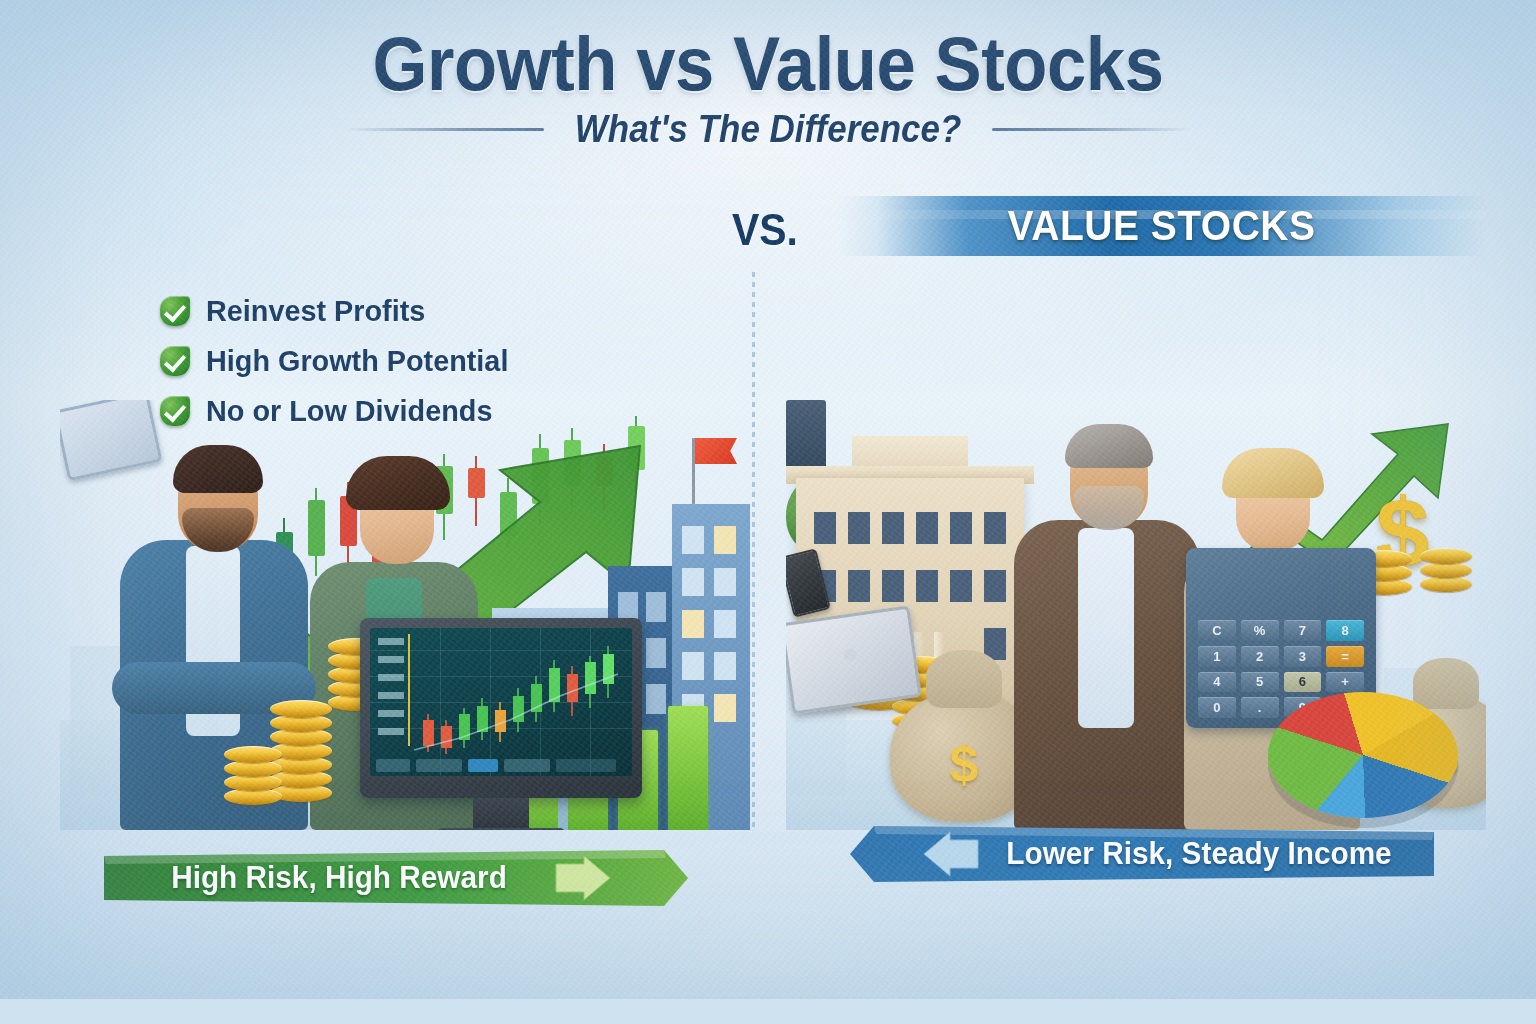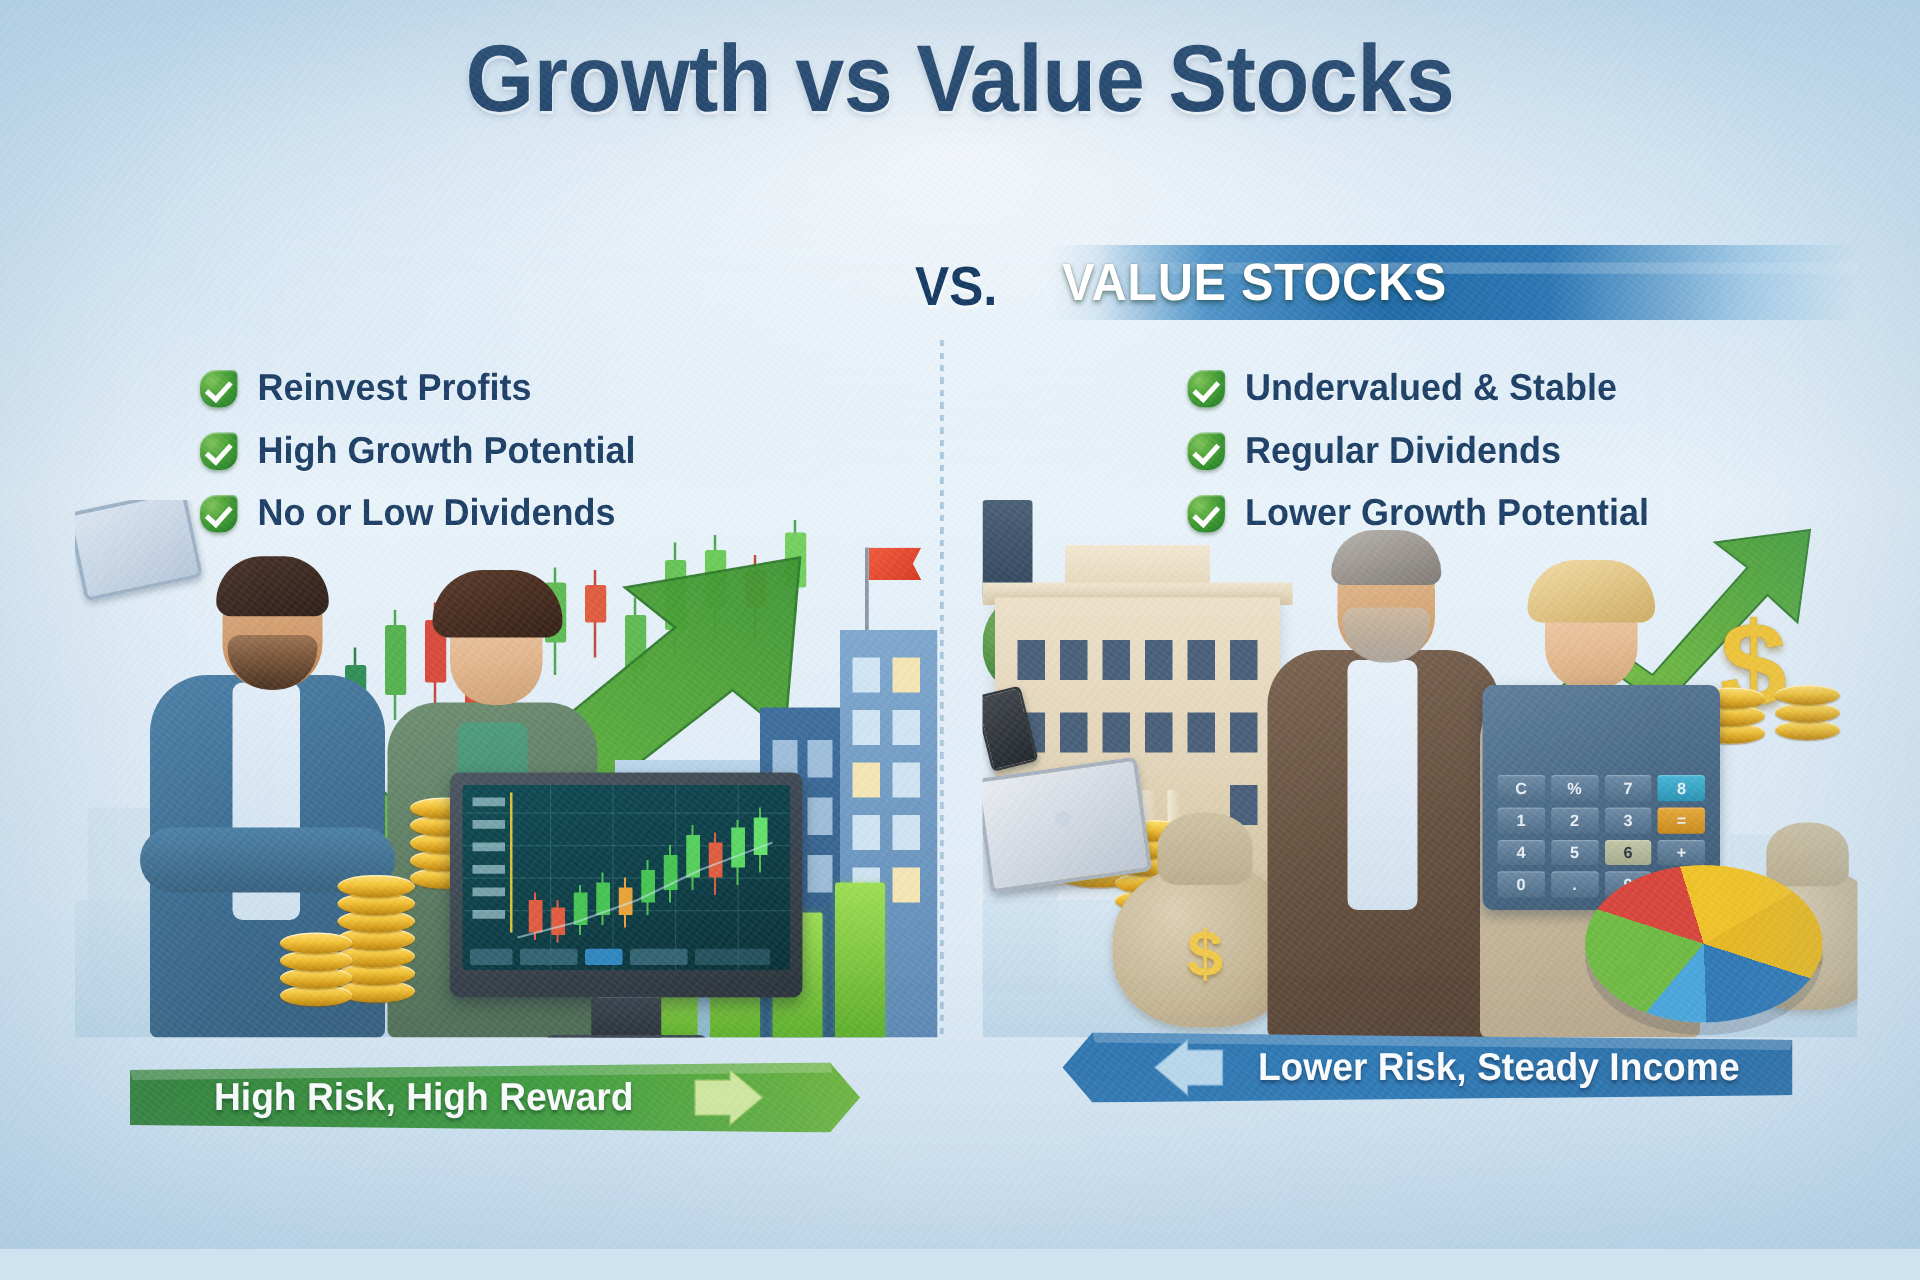--- a/index.html
+++ b/index.html
@@ -55,21 +55,21 @@
     left:52px; width:640px; justify-content:center;
     background:linear-gradient(90deg,
       rgba(120,185,150,.05) 0%, rgba(46,130,70,.75) 14%, #1f7a35 38%,
       #2e8b3c 56%, #7cb63f 78%, rgba(190,215,120,.25) 94%, rgba(255,255,255,0) 100%);
   }
   #banner-growth::after, #banner-value::after {
     content:""; position:absolute; left:0; right:0; top:14px; height:9px;
     background:linear-gradient(90deg, rgba(255,255,255,0), rgba(255,255,255,.28) 40%, rgba(255,255,255,.10));
   }
   #banner-value {
-    left:838px; width:648px; 
+    left:838px; width:648px; justify-content:center;
     background:linear-gradient(90deg,
       rgba(255,255,255,0) 0%, rgba(150,195,230,.25) 6%, #4f93c8 20%,
       #1f6aa8 42%, #2b76b4 62%, rgba(120,180,220,.55) 86%, rgba(255,255,255,0) 100%);
   }
   .banner-text {
     position:relative; z-index:2;
     font-size:42px; font-weight:bold; color:#fff; letter-spacing:.5px;
     transform:scaleX(.93); white-space:nowrap;
     text-shadow:0 2px 4px rgba(0,40,20,.45), 0 0 1px rgba(0,0,0,.5);
   }
@@ -379,20 +379,25 @@
   }
   #value-arrow { position:absolute; left:440px; top:20px; width:230px; height:150px; }
 </style>
 </head>
 <body>
 
 <div id="stage">
 
   <div id="header">
     <div id="title">Growth vs Value Stocks</div>
+    <div id="subtitle-row">
+      <div class="sub-rule"></div>
+      <div id="subtitle">What's The Difference?</div>
+      <div class="sub-rule right"></div>
+    </div>
   </div>
 
   <div id="vs-label">VS.</div>
   <div class="banner" id="banner-value">
     <span class="banner-text">VALUE STOCKS</span>
   </div>
 
   <div id="divider"></div>
 
   <div class="bullets" id="bullets-growth">
@@ -403,34 +408,20 @@
     <div class="bullet">
       <span class="check"></span>
       <span class="bullet-label">High Growth Potential</span>
     </div>
     <div class="bullet">
       <span class="check"></span>
       <span class="bullet-label">No or Low Dividends</span>
     </div>
   </div>
 
-  <div class="bullets" id="bullets-value">
-    <div class="bullet">
-      <span class="check"></span>
-      <span class="bullet-label">Undervalued &amp; Stable</span>
-    </div>
-    <div class="bullet">
-      <span class="check"></span>
-      <span class="bullet-label">Regular Dividends</span>
-    </div>
-    <div class="bullet">
-      <span class="check"></span>
-      <span class="bullet-label">Lower Growth Potential</span>
-    </div>
-  </div>
 
   <div class="art" id="art-growth">
     <div class="skyline">
       <div class="sky-b" style="left:10px;  width:70px;  height:150px;"></div>
       <div class="sky-b" style="left:86px;  width:54px;  height:200px;"></div>
       <div class="sky-b" style="left:146px; width:78px;  height:120px;"></div>
       <div class="sky-b" style="left:230px; width:60px;  height:170px;"></div>
       <div class="sky-b" style="left:296px; width:86px;  height:104px;"></div>
       <div class="sky-b" style="left:560px; width:70px;  height:140px;"></div>
     </div>

